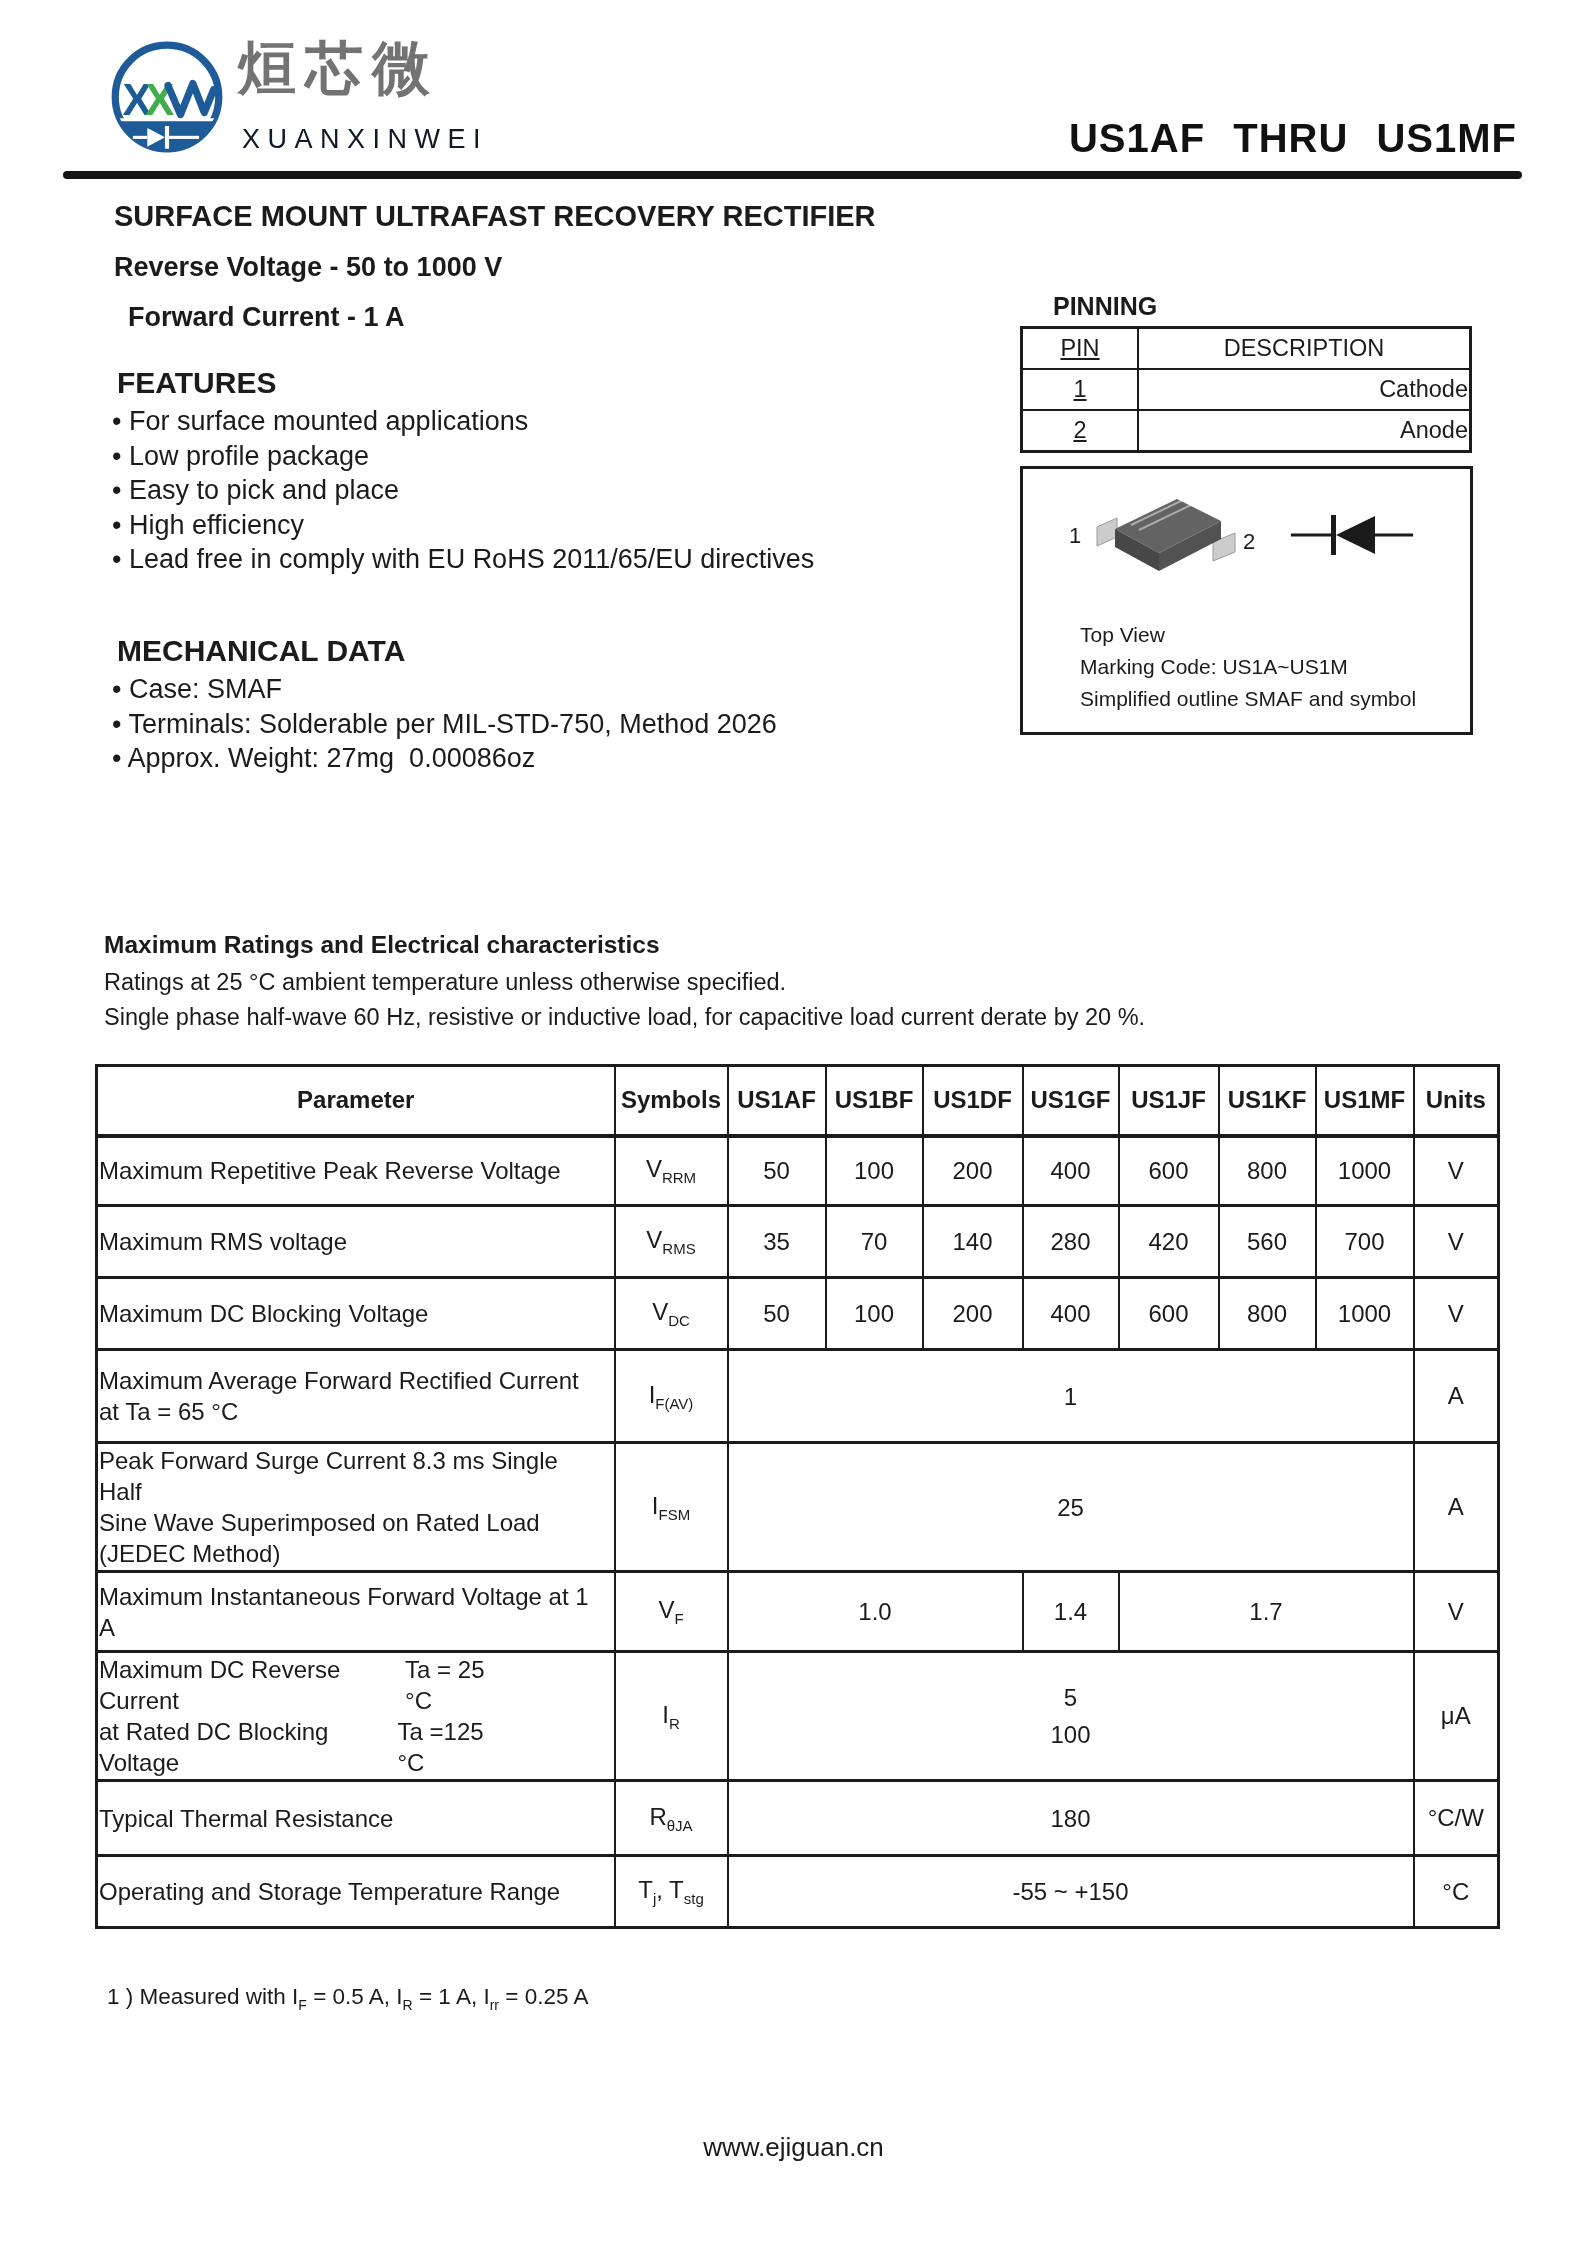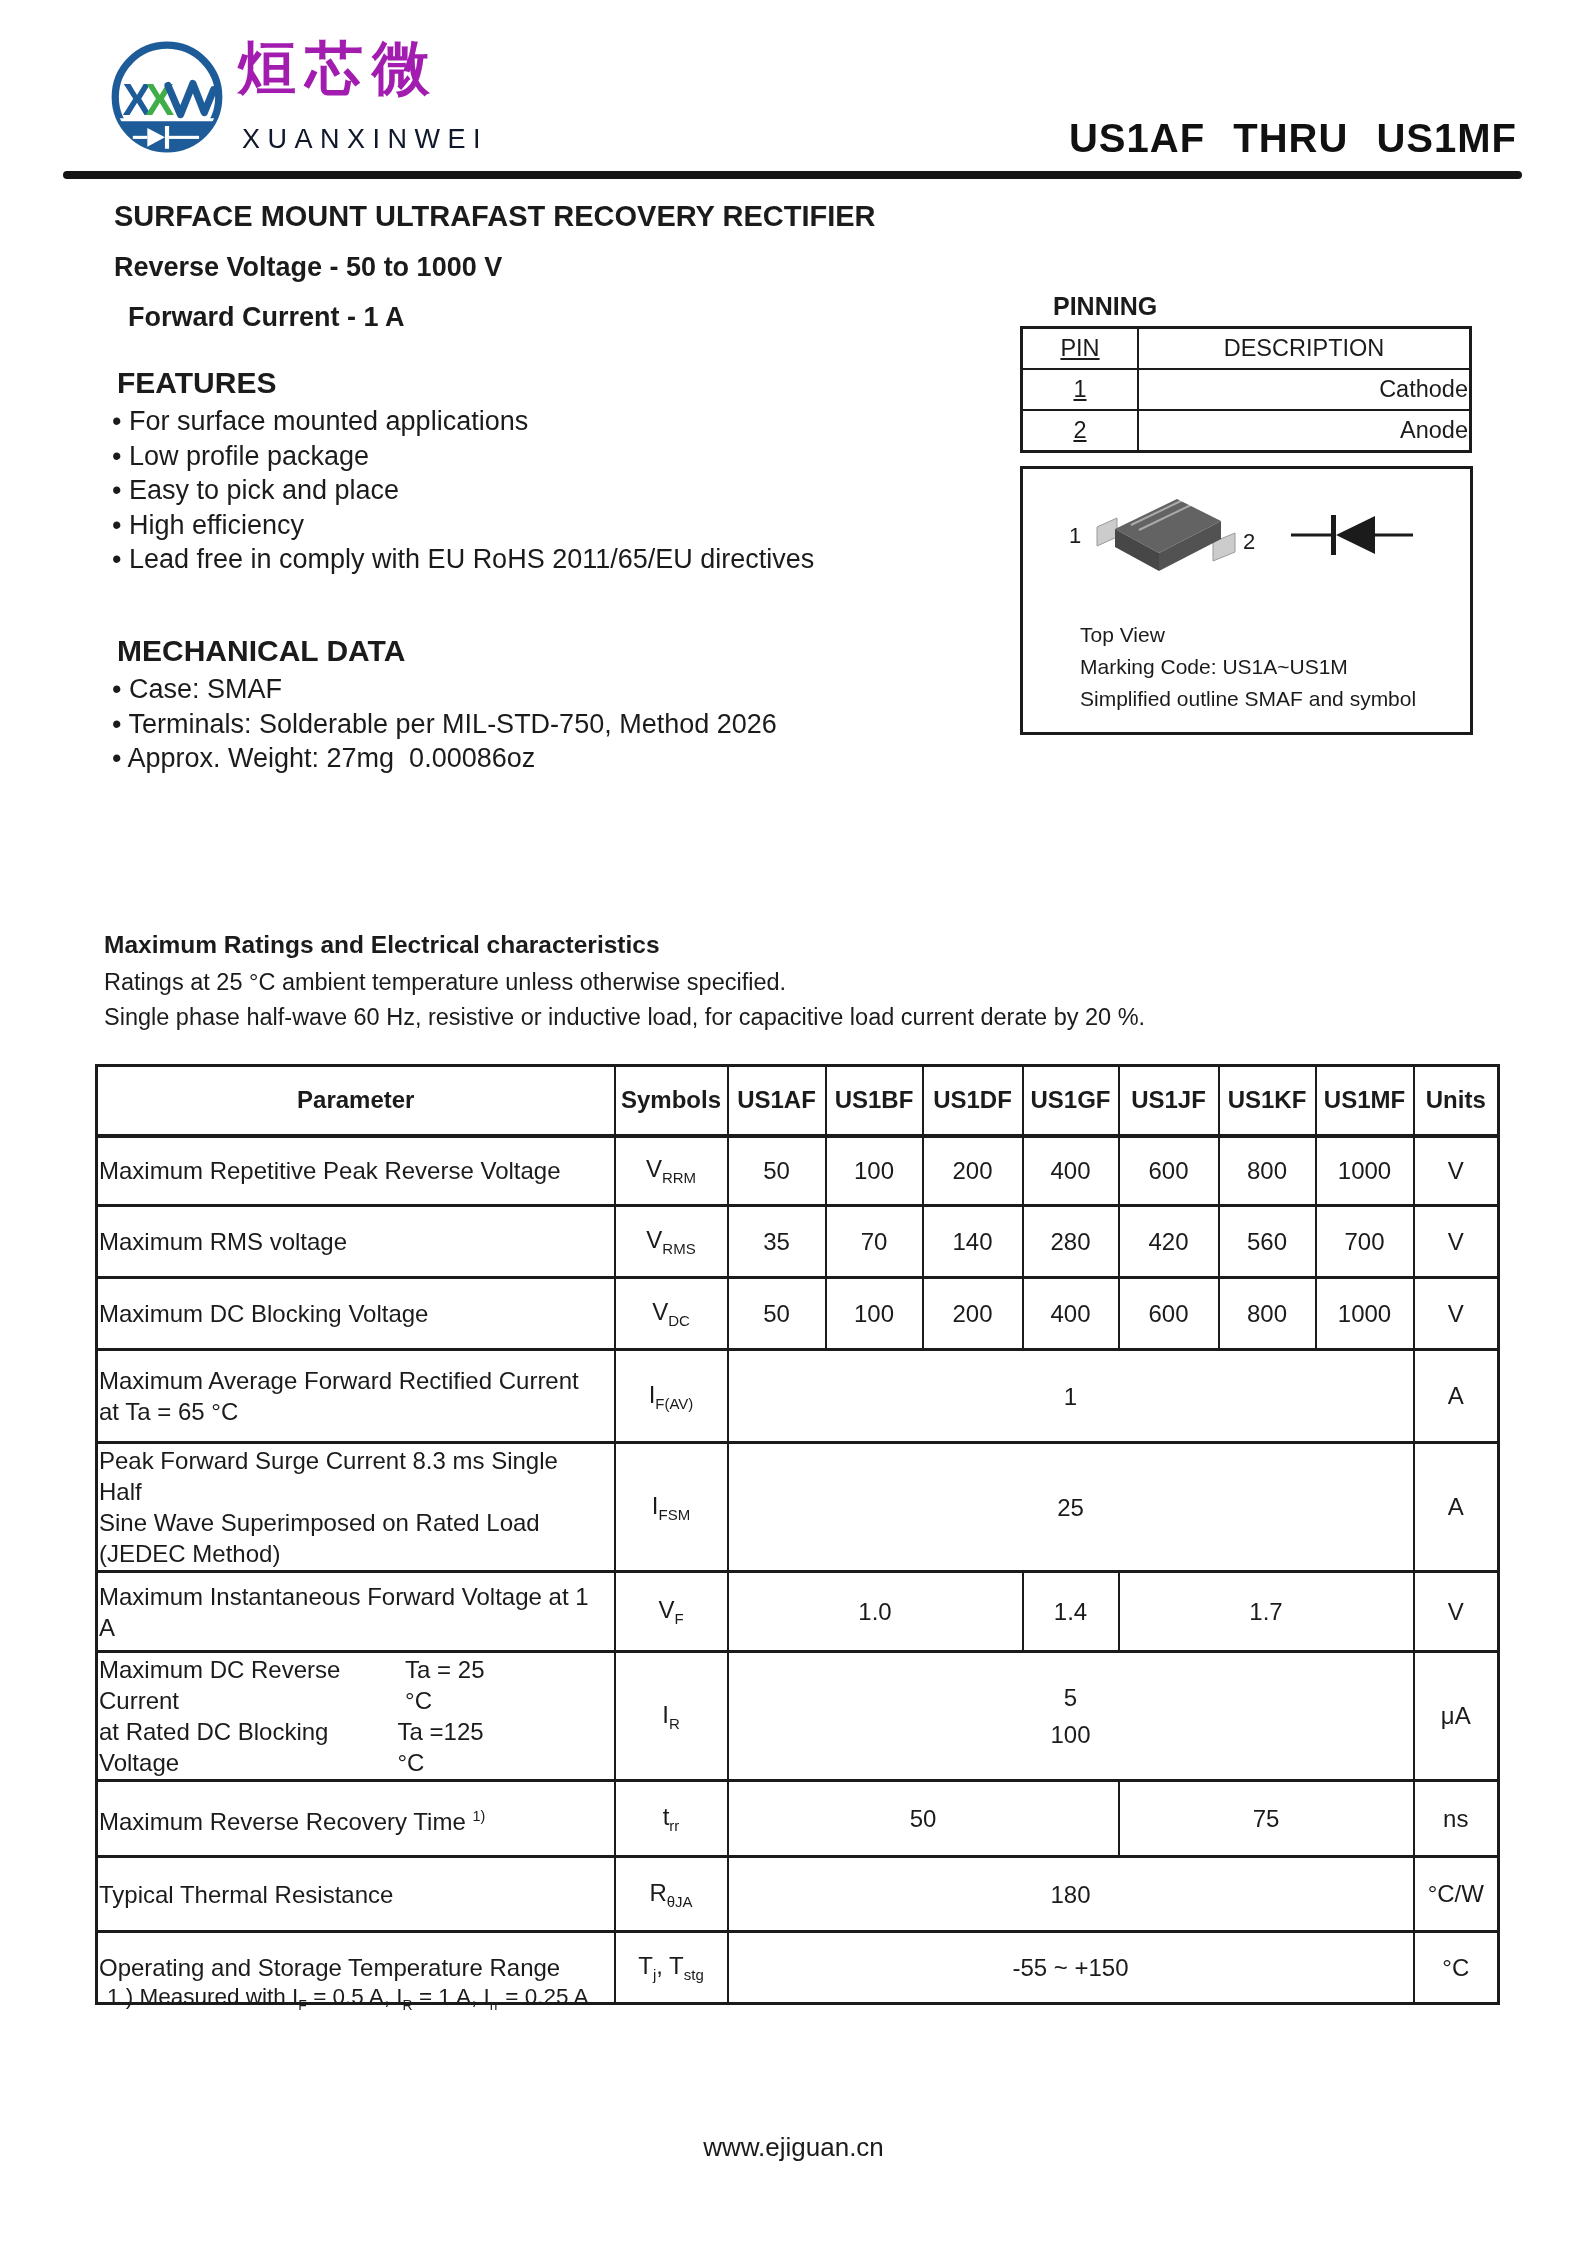--- a/index.html
+++ b/index.html
@@ -3,21 +3,21 @@
 <meta charset="utf-8">
 <style>
   html,body{margin:0;padding:0;background:#e8e8e8;}
   .page{
     position:relative;width:1587px;height:2245px;background:#ffffff;
     font-family:"Liberation Sans","DejaVu Sans",sans-serif;color:#1b1b1b;
     overflow:hidden;margin:0 auto;
   }
   .abs{position:absolute;}
   
-  .logo-cn{left:238px;top:30px;font-size:58px;font-weight:700;letter-spacing:9px;color:#a21caf;}
+  .logo-cn{left:238px;top:30px;font-size:58px;font-weight:700;letter-spacing:9px;color:#737373;}
   .logo-latin{left:242px;top:124px;font-size:27px;font-weight:400;letter-spacing:7.5px;color:#0f172a;}
   
   .doc-title{right:70px;top:116px;font-size:40px;font-weight:700;letter-spacing:1px;word-spacing:16px;color:#111;}
   .top-rule{left:63px;top:171px;width:1459px;height:8px;background:#151515;border-radius:4px;}
   .prod-heading{left:114px;top:200px;font-size:29px;font-weight:700;}
   .prod-line2{left:114px;top:252px;font-size:27px;font-weight:700;}
   .prod-line3{left:128px;top:302px;font-size:27px;font-weight:700;}
   
   .sec-h{font-size:30px;font-weight:700;}
   .features-h{left:117px;top:366px;}
@@ -314,33 +314,20 @@
               <span class="cond">Ta =125 °C</span>
             </div>
           </td>
           <td class="sym"><span>I</span><sub>R</sub></td>
           <td class="val" colspan="7">
             <div>5</div>
             <div>100</div>
           </td>
           <td class="unit">μA</td>
         </tr>
-        <tr style="height: 76px;">
-          <td class="param">
-            <div class="pline"><span>Maximum Reverse Recovery Time </span><sup>1)</sup></div>
-          </td>
-          <td class="sym"><span>t</span><sub>rr</sub></td>
-          <td class="val" colspan="4">
-            <div>50</div>
-          </td>
-          <td class="val" colspan="3">
-            <div>75</div>
-          </td>
-          <td class="unit">ns</td>
-        </tr>
         <tr style="height: 75px;">
           <td class="param">
             <div class="pline"><span>Typical Thermal Resistance</span></div>
           </td>
           <td class="sym"><span>R</span><sub>θJA</sub></td>
           <td class="val" colspan="7">
             <div>180</div>
           </td>
           <td class="unit">°C/W</td>
         </tr>

